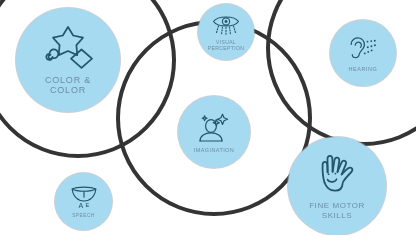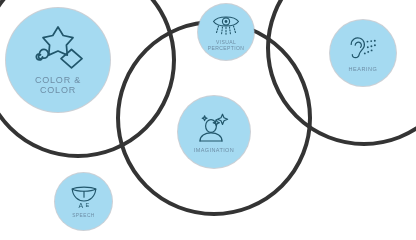--- a/index.html
+++ b/index.html
@@ -41,21 +41,21 @@
   .badge .glyph{
     display:block;
     line-height:0;
   }
   .badge .caption{
     display:block;
     font-weight:400;
   }
   
   #badge-color-shape{
-    left:6px;top:8px;width:104px;height:104px;
+    left:16px;top:8px;width:104px;height:104px;
   }
   #badge-color-shape .caption{font-size:9px;letter-spacing:.09em;margin-top:6px;}
   #badge-visual{
     left:198px;top:4px;width:56px;height:56px;
   }
   #badge-visual .caption{font-size:5px;letter-spacing:.08em;margin-top:3px;}
   #badge-hearing{
     left:330px;top:20px;width:66px;height:66px;
   }
   #badge-hearing .caption{font-size:5.5px;letter-spacing:.1em;margin-top:4px;}
@@ -152,20 +152,41 @@
         <path d="M27.5 3.2 l1.5 3.6 3.6 1.5 -3.6 1.5 -1.5 3.6 -1.5-3.6 -3.6-1.5 3.6-1.5z"></path>
         <path d="M21.3 8.6 l0.9 2.2 2.2 0.9 -2.2 0.9 -0.9 2.2 -0.9-2.2 -2.2-0.9 2.2-0.9z"></path>
         <path d="M9.6 4.8 l0.7 1.7 1.7 0.7 -1.7 0.7 -0.7 1.7 -0.7-1.7 -1.7-0.7 1.7-0.7z"></path>
       </svg>
     </span>
     <span class="caption">
       <span>IMAGINATION</span>
     </span>
   </div>
 
+  <div class="badge" id="badge-fine-motor">
+    <span class="glyph">
+      <svg width="48" height="44" viewBox="0 0 48 44" fill="none" stroke="#21566b" stroke-width="1.8" stroke-linecap="round" stroke-linejoin="round">
+        <path d="M11.5 30.5 c-1.8 -5.8 -2.1 -11.2 -1.9 -17.6 0.05 -1.9 0.9 -3 2.3 -3 1.4 0 2.3 1.1 2.4 3 l0.35 7.2"></path>
+        <path d="M14.6 20.4 l-0.1 -13.4 c0 -2 0.95 -3.2 2.45 -3.2 1.5 0 2.4 1.2 2.45 3.2 l0.2 12.6"></path>
+        <path d="M19.6 19.8 l1.8 -11.4 c0.3 -2 1.5 -2.9 2.95 -2.7 1.45 0.2 2.15 1.5 1.85 3.5 l-1.6 10.6"></path>
+        <path d="M24.4 20 l3.9 -9.2 c0.8 -1.9 2.1 -2.5 3.45 -1.95 1.35 0.55 1.75 1.95 0.95 3.85 l-4.0 9.7"></path>
+        <path d="M28.6 22.4 c2.6 -2.8 5.0 -5.0 6.6 -6.1 1.6 -1.1 3.1 -0.85 3.85 0.3 0.75 1.15 0.25 2.5 -1.15 3.9 -3.0 3.0 -6.2 6.6 -8.0 9.6"></path>
+        <path d="M11.5 30.5 c1.6 4.6 5.4 8.0 10.3 8.2 5.1 0.2 7.6 -3.0 7.9 -7.6"></path>
+        <g stroke-width="1.6">
+          <circle cx="15.6" cy="22.2" r="0.9" fill="#21566b" stroke="none"></circle>
+          <circle cx="22.4" cy="21.6" r="0.9" fill="#21566b" stroke="none"></circle>
+          <path d="M14.6 27.6 c1.4 3.2 7.6 3.0 9.0 -0.4"></path>
+        </g>
+      </svg>
+    </span>
+    <span class="caption">
+      <span>FINE MOTOR</span><br>
+      <span>SKILLS</span>
+    </span>
+  </div>
 
   <div class="badge" id="badge-speech">
     <span class="glyph">
       <svg width="30" height="26" viewBox="0 0 30 26" fill="none" stroke="#21566b" stroke-width="1.15" stroke-linecap="round" stroke-linejoin="round">
         <path d="M3.2 5 C8 2.4 22 2.4 26.8 5 C26 12.8 21 17 15 17 C9 17 4 12.8 3.2 5Z"></path>
         <path d="M3.2 5 C8 8 22 8 26.8 5"></path>
         <path d="M15 7.4 L15 13.2"></path>
         <text x="9.6" y="24.4" font-family="'Liberation Sans', sans-serif" font-size="7" fill="#21566b" stroke="none">A</text>
         <text x="16.4" y="23.2" font-family="'Liberation Sans', sans-serif" font-size="5.5" fill="#21566b" stroke="none">E</text>
       </svg>

